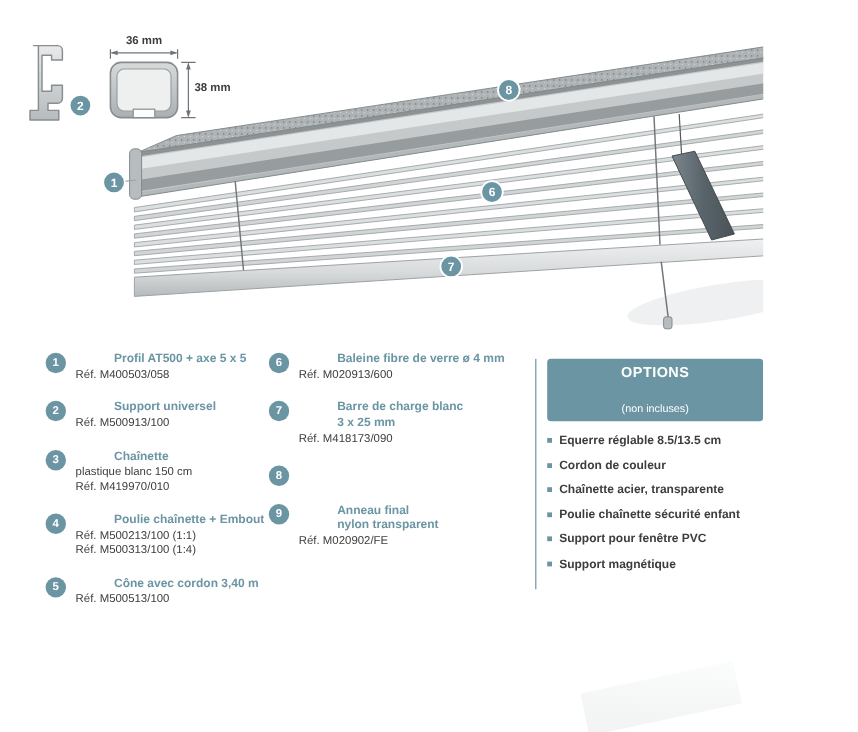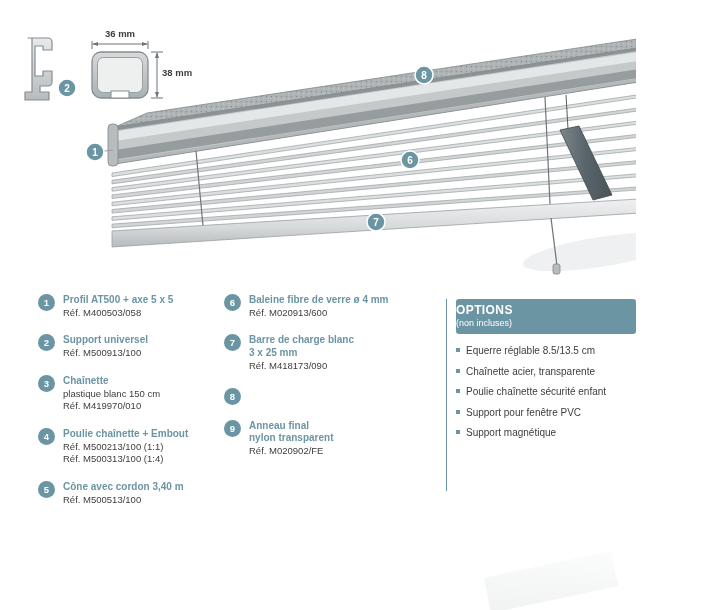--- a/index.html
+++ b/index.html
@@ -11,31 +11,31 @@
 
   .legend{position:absolute;top:294px;left:38px;display:flex;}
   .col{display:flex;flex-direction:column;}
   .col-0{width:186px;}
   .col-1{width:222px;}
   .legend-item{display:flex;gap:8px;margin-bottom:15px;}
   .badge{width:17px;height:17px;border-radius:50%;background:var(--accent);color:#fff;
          font-size:9.5px;font-weight:bold;display:flex;align-items:center;justify-content:center;
          flex:0 0 17px;}
   .legend-text{display:flex;flex-direction:column;}
-  .lt{color:var(--accent);font-weight:bold;font-size:10px;line-height:1.28;}
+  .lt{color:var(--accent);font-weight:bold;font-size:10px;line-height:1.28;margin-left:32px;}
   .ld{color:#3d3d3c;font-size:9.5px;line-height:1.33;}
 
   .options{position:absolute;left:446px;top:299px;width:196px;min-height:192px;
            border-left:1px solid var(--accent);padding-left:9px;box-sizing:border-box;}
-  .options-header{background:var(--accent);border-radius:3px;color:#fff;text-align:left;
+  .options-header{background:var(--accent);border-radius:3px;color:#fff;text-align:center;
                   padding:4px 0 6px;width:180px;}
   .options-title{font-size:12px;font-weight:bold;letter-spacing:.4px;}
-  .options-subtitle{font-size:9px;margin-top:1px;}
+  .options-subtitle{font-size:9px;margin-top:18px;}
   .options-list{list-style:none;margin:10px 0 0;padding:0;width:172px;}
-  .options-list li{display:flex;gap:6px;font-size:10px;font-weight:normal;color:#3d3d3c;
+  .options-list li{display:flex;gap:6px;font-size:10px;font-weight:bold;color:#3d3d3c;
                    line-height:1.3;margin-bottom:7.5px;}
   .options-list .sq{flex:0 0 4px;width:4px;height:4px;background:var(--accent);margin-top:4px;}
 
   .corner-shade{position:absolute;right:20px;bottom:10px;width:130px;height:36px;
                 background:linear-gradient(to top right,#f1f2f2,#fbfcfc);transform:rotate(-12deg);}
 </style>
 </head>
 <body>
 
 <div class="page" style="--accent: #6b95a3;">
@@ -247,20 +247,24 @@
       <div class="options-title">OPTIONS</div>
       <div class="options-subtitle">(non incluses)</div>
     </div>
     <ul class="options-list" id="options-list">
         <li>
           <span class="sq"></span>
           <span>Equerre réglable 8.5/13.5 cm</span>
         </li>
         <li>
           <span class="sq"></span>
+          <span>Cordon de couleur</span>
+        </li>
+        <li>
+          <span class="sq"></span>
           <span>Chaînette acier, transparente</span>
         </li>
         <li>
           <span class="sq"></span>
           <span>Poulie chaînette sécurité enfant</span>
         </li>
         <li>
           <span class="sq"></span>
           <span>Support pour fenêtre PVC</span>
         </li>

